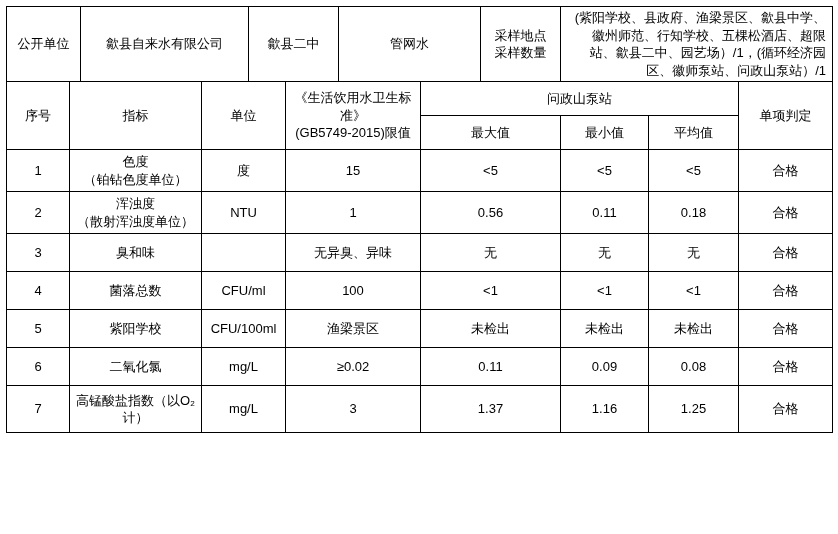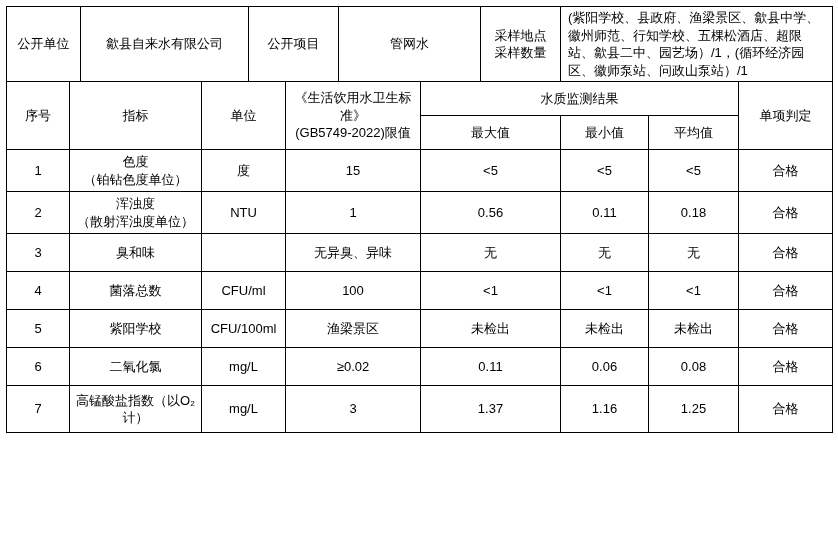--- a/index.html
+++ b/index.html
@@ -25,21 +25,21 @@
     font-weight: normal;
     text-align: center;
     vertical-align: middle;
     padding: 2px 4px;
     line-height: 1.35;
     white-space: pre-line;
     overflow: hidden;
     box-sizing: border-box;
   }
   #main-table { margin-top: -1px; }
-  .left { text-align: left; padding-left: 7px; padding-right: 6px; }
+  .left { text-align: right; padding-left: 7px; padding-right: 6px; }
   
   .h-r1 { height: 68px; }
   .h-r2 { height: 53px; }
   .h-summary { height: 53px; }
   .h-head { height: 34px; }
   .h-d1 { height: 42px; }
   .h-d2 { height: 42px; }
   .h-d3 { height: 38px; }
   .h-d4 { height: 38px; }
   .h-d5 { height: 38px; }
@@ -57,21 +57,21 @@
         <col style="width:168px">
         <col style="width:90px">
       <col style="width:142px">
         <col style="width:80px">
         <col style="width:272px">
     </colgroup>
     <tbody>
         <tr class="h-r1">
       <td>公开单位</td>
       <td>歙县自来水有限公司</td>
-      <td>公开项目</td>
+      <td>歙县二中</td>
       <td>管网水</td>
       <td>采样地点
 采样数量</td>
       <td class="left">(紫阳学校、县政府、渔梁景区、歙县中学、徽州师范、行知学校、五棵松酒店、超限站、歙县二中、园艺场）/1，(循环经济园区、徽师泵站、问政山泵站）/1</td>
     </tr>
   </tbody>
     </table>
 
   <table id="main-table">
     <colgroup>
@@ -84,22 +84,22 @@
         <col style="width:90px">
         <col style="width:94px">
     </colgroup>
     <tbody>
         <tr class="h-head">
       <th rowspan="2">序号</th>
       <th rowspan="2">指标</th>
       <th rowspan="2">单位</th>
       <th rowspan="2">《生活饮用水卫生标
 准》
-(GB5749-2022)限值</th>
-      <th colspan="3">水质监测结果</th>
+(GB5749-2015)限值</th>
+      <th colspan="3">问政山泵站</th>
       <th rowspan="2">单项判定</th>
     </tr>
     <tr class="h-head">
       <th>最大值</th>
       <th>最小值</th>
       <th>平均值</th>
     </tr>
 
     <tr class="h-d1">
       <td>1</td>
@@ -152,21 +152,21 @@
       <td>未检出</td>
       <td>未检出</td>
       <td>合格</td>
     </tr>
     <tr class="h-d6">
       <td>6</td>
       <td>二氧化氯</td>
       <td>mg/L</td>
       <td>≥0.02</td>
       <td>0.11</td>
-      <td>0.06</td>
+      <td>0.09</td>
       <td>0.08</td>
       <td>合格</td>
     </tr>
     <tr class="h-d7">
       <td>7</td>
       <td>高锰酸盐指数（以O₂
 计）</td>
       <td>mg/L</td>
       <td>3</td>
       <td>1.37</td>

